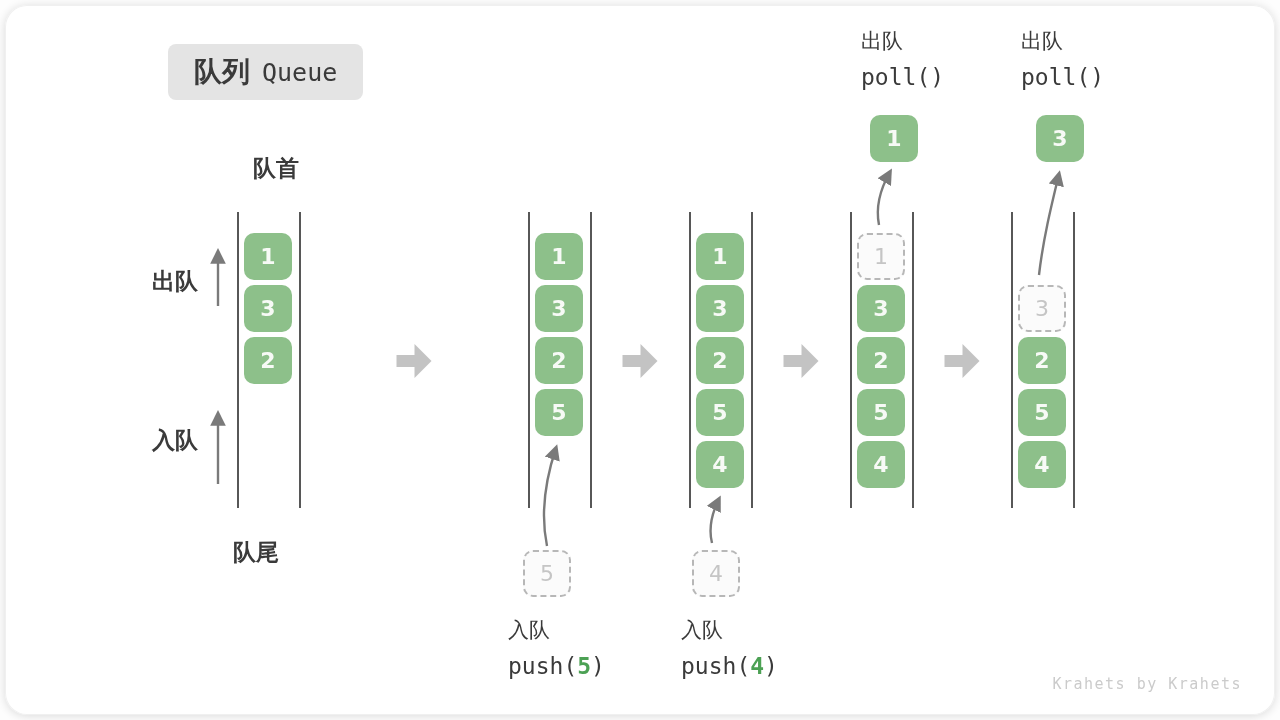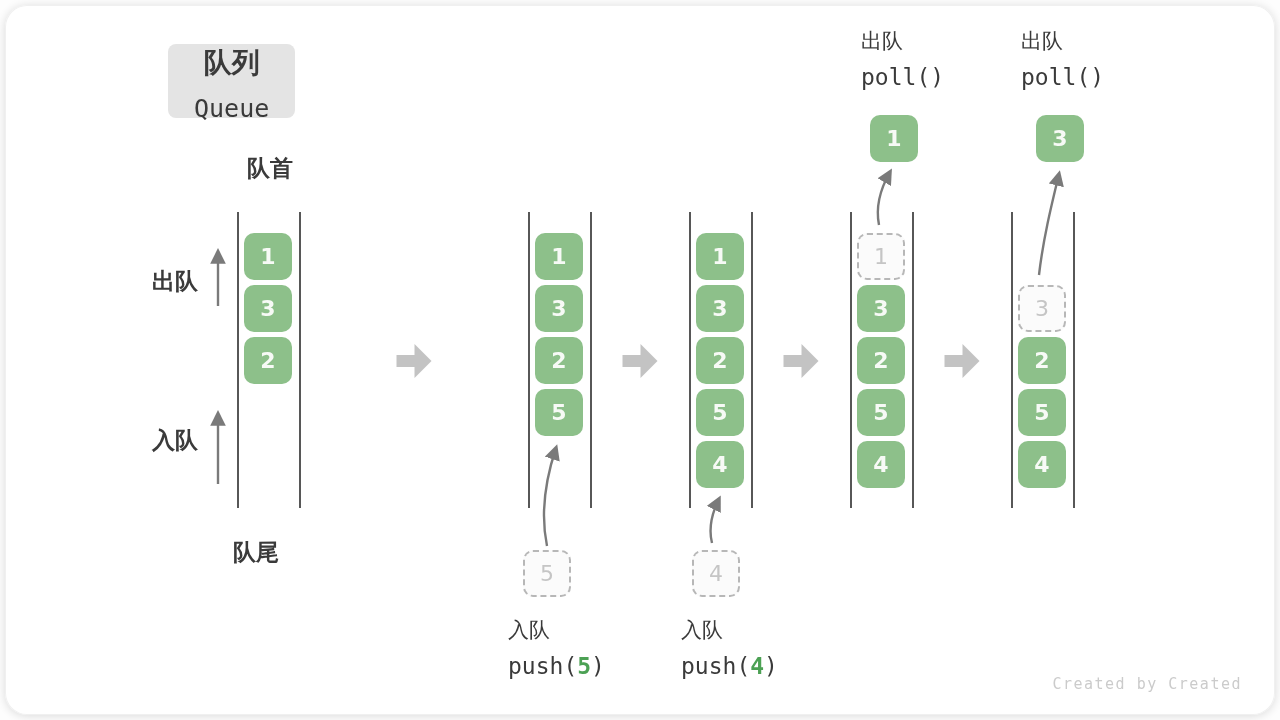--- a/index.html
+++ b/index.html
@@ -1,22 +1,22 @@
 <!DOCTYPE html>
 <html style="--green: #8dc08a; --code-green: #4ca154; --dark-text: #3a3a3a; --rail: #575757; --arrow: #7a7a7a; --block-arrow: #c3c3c3; --dashed-border: #b7b7b7; --dashed-text: #c5c5c5; --dashed-bg: #fbfbfb; --badge-bg: #e4e4e4; --watermark: #cbcbcb;"><head>
 <meta charset="utf-8">
 <style>
   html,body{margin:0;padding:0;width:1280px;height:720px;background:#fdfdfd;overflow:hidden;}
   .card{position:absolute;inset:5px;background:#ffffff;border-radius:22px;
         box-shadow:0 1px 10px rgba(0,0,0,.14), inset 0 0 0 1px #f0f0f0;}
   .stage{position:absolute;left:-5px;top:-5px;width:1280px;height:720px;}
 
-  .badge{position:absolute;left:168px;top:44px;height:74px;padding:0 26px;
+  .badge{position:absolute;left:168px;top:44px;height:56px;padding:0 26px;
          background:var(--badge-bg,#e4e4e4);border-radius:8px;
-         display:flex;align-items:center;gap:12px;color:var(--dark-text,#3a3a3a);flex-direction:column;}
+         display:flex;align-items:center;gap:12px;color:var(--dark-text,#3a3a3a);}
   .badge .zh{font:700 28px "DejaVu Sans",sans-serif;}
   .badge .en{font:500 25px "DejaVu Sans Mono",monospace;}
 
   .side-label{position:absolute;font:700 23px "DejaVu Sans",sans-serif;
               color:var(--dark-text,#3a3a3a);white-space:nowrap;}
   .centered{width:100px;text-align:center;}
 
   svg.overlay{position:absolute;left:0;top:0;width:1280px;height:720px;z-index:1;}
   .flow-path{stroke:var(--arrow,#7a7a7a);stroke-width:2.4;fill:none;}
   .block-arrow{fill:var(--block-arrow,#c3c3c3);}
@@ -41,21 +41,21 @@
 <body>
 
 <div class="card">
   <div class="stage">
 
     <div class="badge">
       <span class="zh">队列</span>
       <span class="en">Queue</span>
     </div>
 
-    <div class="side-label centered" style="left:220px;top:153px;">队首</div>
+    <div class="side-label centered" style="left:226px;top:153px;">队首</div>
     <div class="side-label centered" style="left:206px;top:537px;">队尾</div>
     <div class="side-label" style="left:152px;top:266px;">出队</div>
     <div class="side-label" style="left:152px;top:425px;">入队</div>
 
     <svg class="overlay">
       <defs>
         <marker id="ah" viewBox="0 0 10 10" refX="7.5" refY="5" markerWidth="6.5" markerHeight="6.5" orient="auto">
           <path d="M0,0 L10,5 L0,10 z" style="fill:var(--arrow,#7a7a7a)"></path>
         </marker>
       </defs>
@@ -108,15 +108,15 @@
         <div class="rail" style="left: 1011px; top: 212px; height: 296px;"></div>
         <div class="rail" style="left: 1073px; top: 212px; height: 296px;"></div>
         <div class="box ghost" style="left: 1018px; top: 285px;">3</div>
         <div class="box filled" style="left: 1018px; top: 337px;">2</div>
         <div class="box filled" style="left: 1018px; top: 389px;">5</div>
         <div class="box filled" style="left: 1018px; top: 441px;">4</div>
         <div class="box filled" style="left: 1036px; top: 115px;">3</div>
         <div class="op" style="left: 1021px; top: 27px;"><span class="zh">出队</span><span class="code">poll()</span></div>
       </div>
 
-    <div class="watermark">Created by Created</div>
+    <div class="watermark">Krahets by Krahets</div>
   </div>
 </div>
 
 </body></html>

